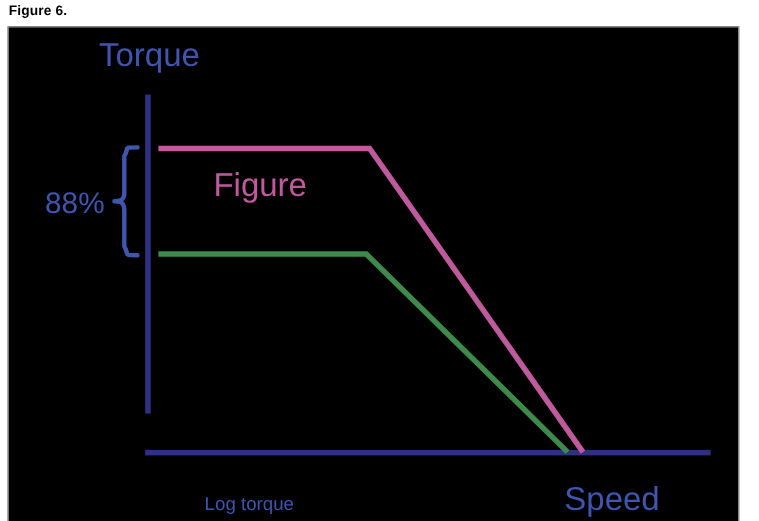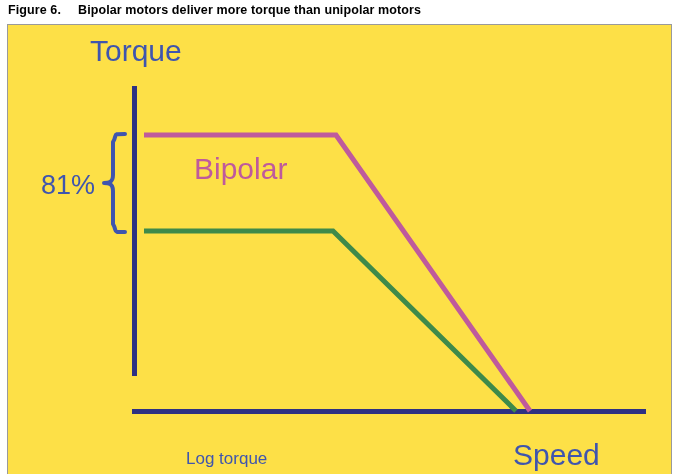--- a/index.html
+++ b/index.html
@@ -18,21 +18,21 @@
   #caption .fig-num{position:absolute;left:8px;top:3px;}
   #caption .fig-title{position:absolute;left:78px;top:3px;}
 
   
   #figure-frame{
     position:absolute;left:7px;top:24px;
     width:665px;height:450px;
     border:1.5px solid #9a9a9a;
     border-bottom:none;
     box-sizing:border-box;
-    background:#fde047;
+    background:#000000;
     overflow:hidden;
   }
   #plot{position:absolute;left:0;top:0;width:663px;height:449px;}
 
   
   .axis{position:absolute;background:#2e3182;}
   #y-axis{left:124px;top:61px;width:5px;height:290px;}
   #x-axis{left:124px;top:384px;width:514px;height:5px;}
 
   
@@ -57,21 +57,20 @@
   }
 
   
   svg.overlay{position:absolute;left:0;top:0;width:663px;height:449px;overflow:visible;}
 </style>
 </head>
 <body>
 
 <div id="caption">
   <span class="fig-num">Figure 6.</span>
-  <span class="fig-title">Bipolar motors deliver more torque than unipolar motors</span>
 </div>
 
 <div id="figure-frame">
   <div id="plot">
 
     <div class="axis" id="y-axis"></div>
     <div class="axis" id="x-axis"></div>
 
     <svg class="overlay" viewBox="0 0 663 449">
 
@@ -84,17 +83,17 @@
                L 105,150
                C 105,158 100,158 96,158
                C 100,158 105,158 105,166
                L 105,199
                C 110,207 103,207 117,207" fill="none" stroke="#3f55ae" stroke-width="4" stroke-linecap="round" stroke-linejoin="round"></path>
     </svg>
 
     <div class="lbl" id="torque-label">Torque</div>
     <div class="lbl" id="speed-label">Speed</div>
     <div class="lbl" id="logscale-label">Log torque</div>
-    <div class="lbl" id="pct-label">81%</div>
-    <div class="lbl" id="bipolar-label">Bipolar</div>
+    <div class="lbl" id="pct-label">88%</div>
+    <div class="lbl" id="bipolar-label">Figure</div>
 
   </div>
 </div>
 
 </body></html>

